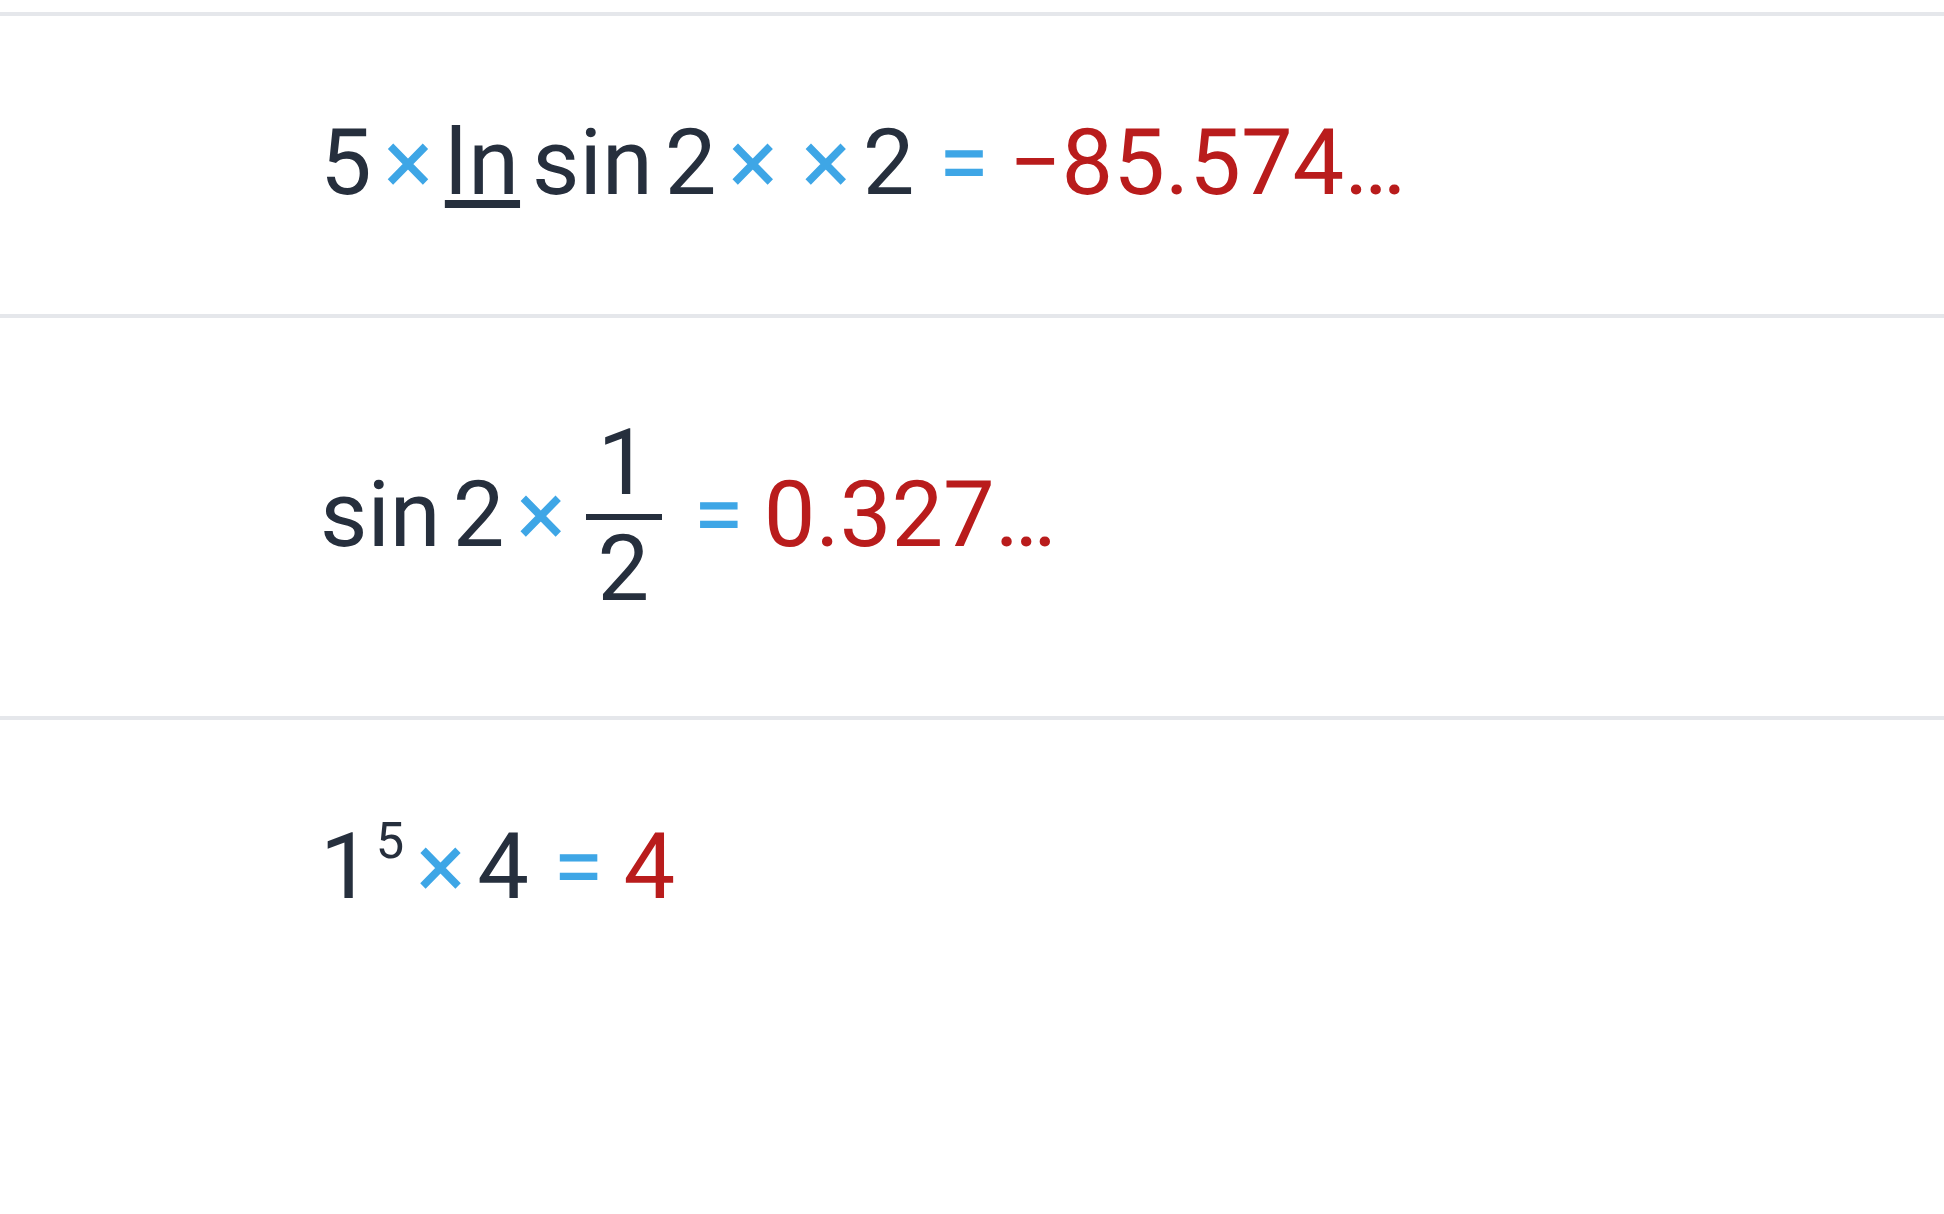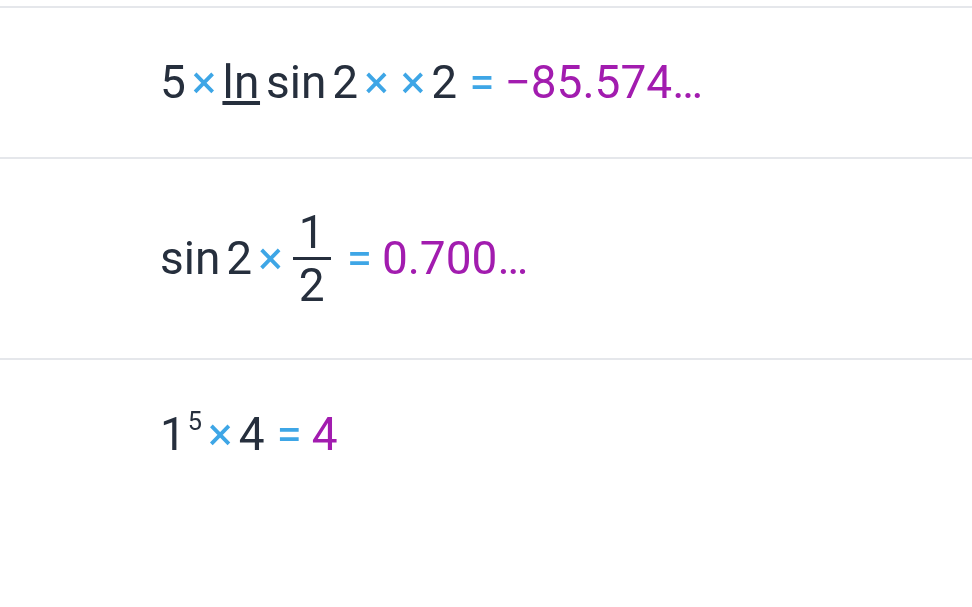--- a/index.html
+++ b/index.html
@@ -23,21 +23,21 @@
     color: #262f3d;
     display: flex;
     align-items: center;
     flex-wrap: nowrap;
     white-space: nowrap;
   }
   .row:first-child { border-top: 2px solid #e5e7eb; margin-top: 6px; }
   .expr { color: #262f3d; display: inline-flex; align-items: center; }
   .op  { color: #3ea6e6; padding: 0 6px; }
   .eq  { color: #3ea6e6; padding: 0 10px 0 12px; }
-  .res { color: #a21caf; }
+  .res { color: #b91c1c; }
   .thin { letter-spacing: 0.5px; text-decoration: underline; }
   sup {
     font-size: 0.55em;
     vertical-align: super;
     line-height: 0;
     position: relative;
     top: -0.15em;
     padding-left: 2px;
   }
   .frac {
@@ -89,21 +89,21 @@
       <span class="sp"></span>
       <span class="token">2</span>
       <span class="op">×</span>
       <span class="frac">
         <span class="num">1</span>
         <span class="bar"></span>
         <span class="den">2</span>
       </span>
     </span>
     <span class="eq">=</span>
-    <span class="res">0.700…</span>
+    <span class="res">0.327…</span>
   </div>
 
   <div class="row row3">
     <span class="expr">
       <span class="token">
         <span>1</span><sup>5</sup>
       </span>
       <span class="op">×</span>
       <span class="token">4</span>
     </span>

